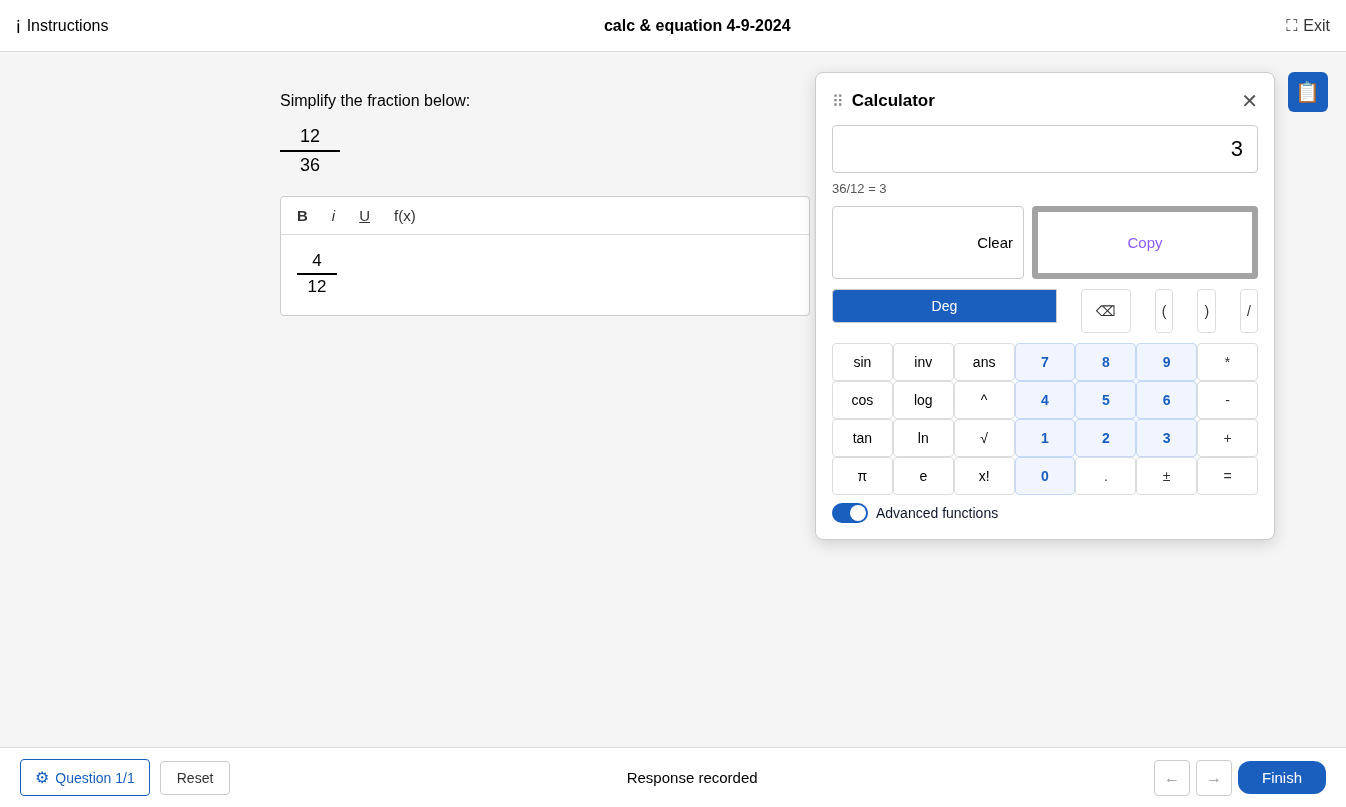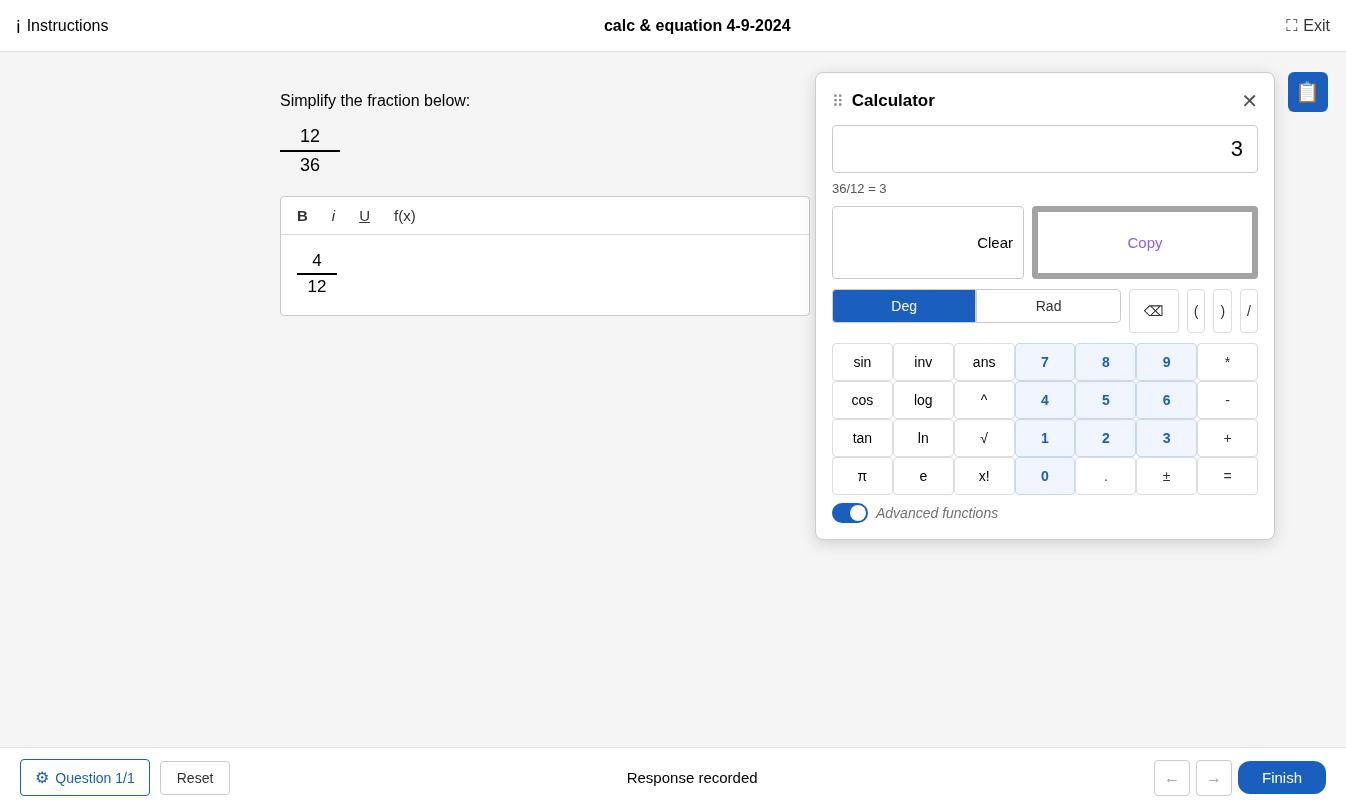--- a/index.html
+++ b/index.html
@@ -130,21 +130,21 @@
       display: flex; align-items: center; gap: 8px; margin-top: 8px;
     }
     .toggle-switch {
       width: 36px; height: 20px; background: #1a5fbe; border-radius: 10px;
       position: relative; cursor: pointer;
     }
     .toggle-knob {
       width: 16px; height: 16px; background: white; border-radius: 50%;
       position: absolute; top: 2px; right: 2px;
     }
-    .advanced-label { font-size: 14px; color: #737373; font-style: italic; }
+    .advanced-label { font-size: 14px; color: #0f172a; }
 
     
     .bottom-bar {
       position: absolute; bottom: 0; left: 0; right: 0;
       height: 60px;
       background: white;
       border-top: 1px solid #ddd;
       display: flex; align-items: center; justify-content: space-between;
       padding: 0 20px;
     }
@@ -233,24 +233,23 @@
   </div>
 
   <div class="calc-display">3</div>
   <div class="calc-expression">36/12 = 3</div>
 
   <div class="calc-top-buttons">
     <button class="btn-clear">Clear</button>
     <button class="btn-copy">Copy</button>
   </div>
 
-  <div style="display:flex; gap:8px; margin-bottom:10px;">
+  <div style="display:flex; gap:24px; margin-bottom:10px;">
     <div class="deg-rad-row" style="flex:1; display:flex;">
       <button class="btn-deg">Deg</button>
-      <button class="btn-rad">Rad</button>
     </div>
 
     <button class="calc-btn operator" style="width:50px;">⌫</button>
     <button class="calc-btn operator">(</button>
     <button class="calc-btn operator">)</button>
     <button class="calc-btn operator">/</button>
   </div>
 
   <div style="display:grid; grid-template-columns: repeat(3,1fr) repeat(4,1fr); ">
 

